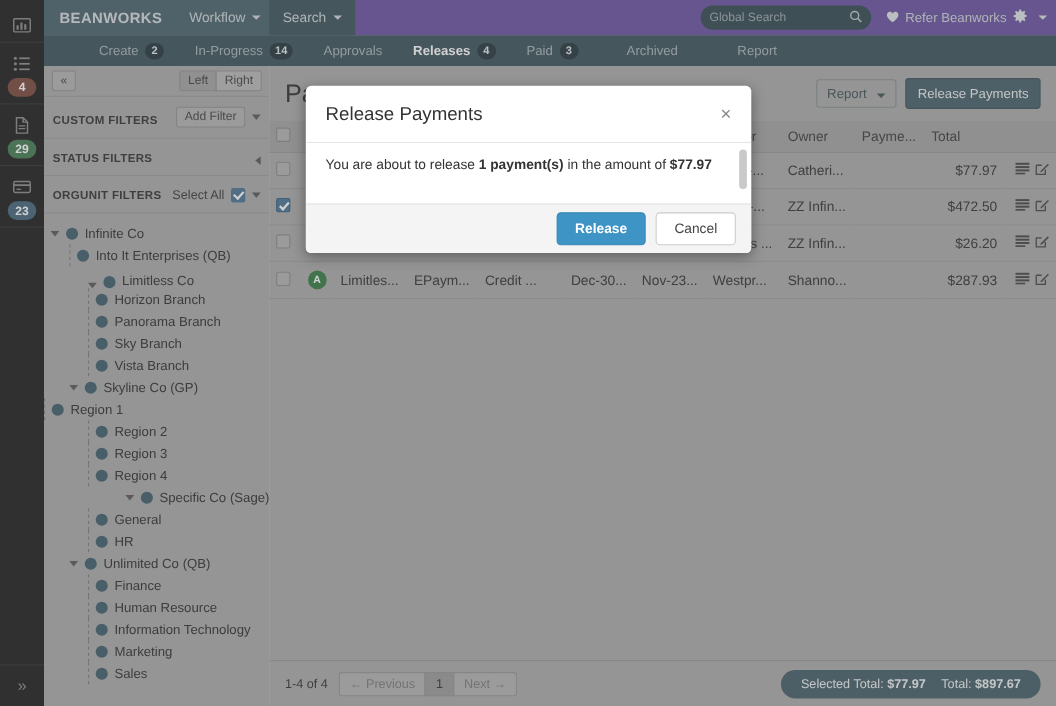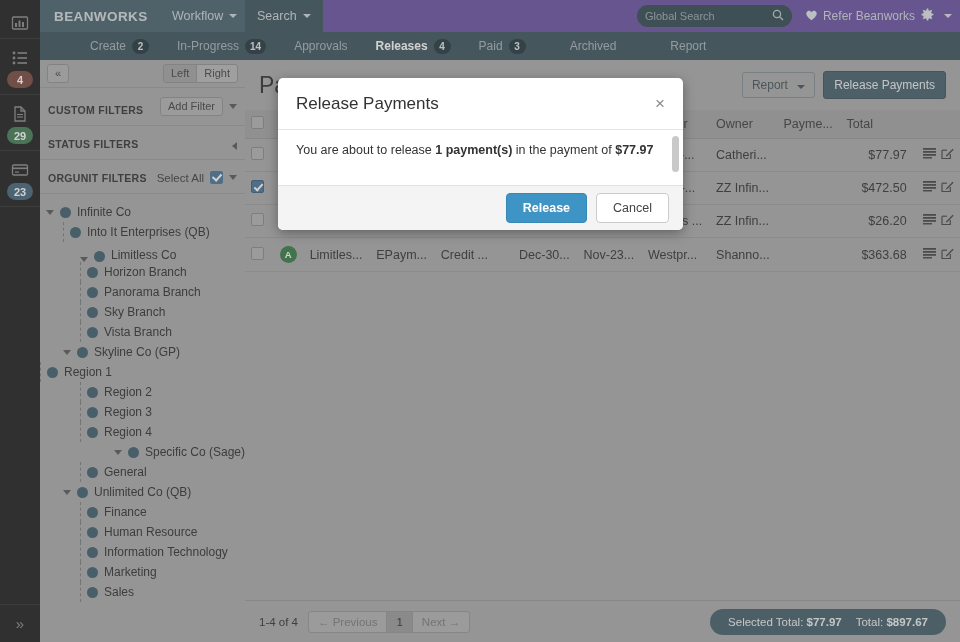--- a/index.html
+++ b/index.html
@@ -453,20 +453,25 @@
           </div>
           <div class="node" style="padding-left: 23px; justify-content: flex-end;">
             <span class="arrow-open"></span>
             <span class="dot"></span>
             <span>Specific Co (Sage)</span>
           </div>
           <div class="node" style="padding-left: 40px;">
             <span class="dash"></span>
             <span class="dot"></span>
             <span>General</span>
+          </div>
+          <div class="node" style="padding-left: 40px;">
+            <span class="dash"></span>
+            <span class="dot"></span>
+            <span>HR</span>
           </div>
           <div class="node" style="padding-left: 23px;">
             <span class="arrow-open"></span>
             <span class="dot"></span>
             <span>Unlimited Co (QB)</span>
           </div>
           <div class="node" style="padding-left: 40px;">
             <span class="dash"></span>
             <span class="dot"></span>
             <span>Finance</span>
@@ -622,21 +627,21 @@
                 <span class="stbadge">A</span>
               </td>
               <td>Limitles...</td>
               <td>EPaym...</td>
               <td>Credit ...</td>
               <td>Dec-30...</td>
               <td>Nov-23...</td>
               <td>Westpr...</td>
               <td>Shanno...</td>
               <td></td>
-              <td class="num">$363.68</td>
+              <td class="num">$287.93</td>
               <td>
                 <span class="row-icons">
                   <span><svg width="13" height="12" viewBox="0 0 13 12">
                       <g fill="#5d5d5d">
                         <rect y="1" width="13" height="1.8"></rect>
                         <rect y="4" width="13" height="1.8"></rect>
                         <rect y="7" width="13" height="1.8"></rect>
                         <rect y="10" width="9" height="1.5"></rect>
                       </g>
                     </svg></span>
@@ -671,21 +676,21 @@
       </div>
     </div>
   </div>
 
   <div id="modal">
     <div id="modal-head">
       <span id="modal-title">Release Payments</span>
       <span id="modal-close">×</span>
     </div>
     <div id="modal-body">
-      <span>You are about to release </span><b>1 payment(s)</b><span> in the payment of </span><b>$77.97</b>
+      <span>You are about to release </span><b>1 payment(s)</b><span> in the amount of </span><b>$77.97</b>
       <div id="modal-scroll"></div>
     </div>
     <div id="modal-foot">
       <button class="mbtn" id="btn-release">Release</button>
       <button class="mbtn" id="btn-cancel">Cancel</button>
     </div>
   </div>
 
 </div>
 

